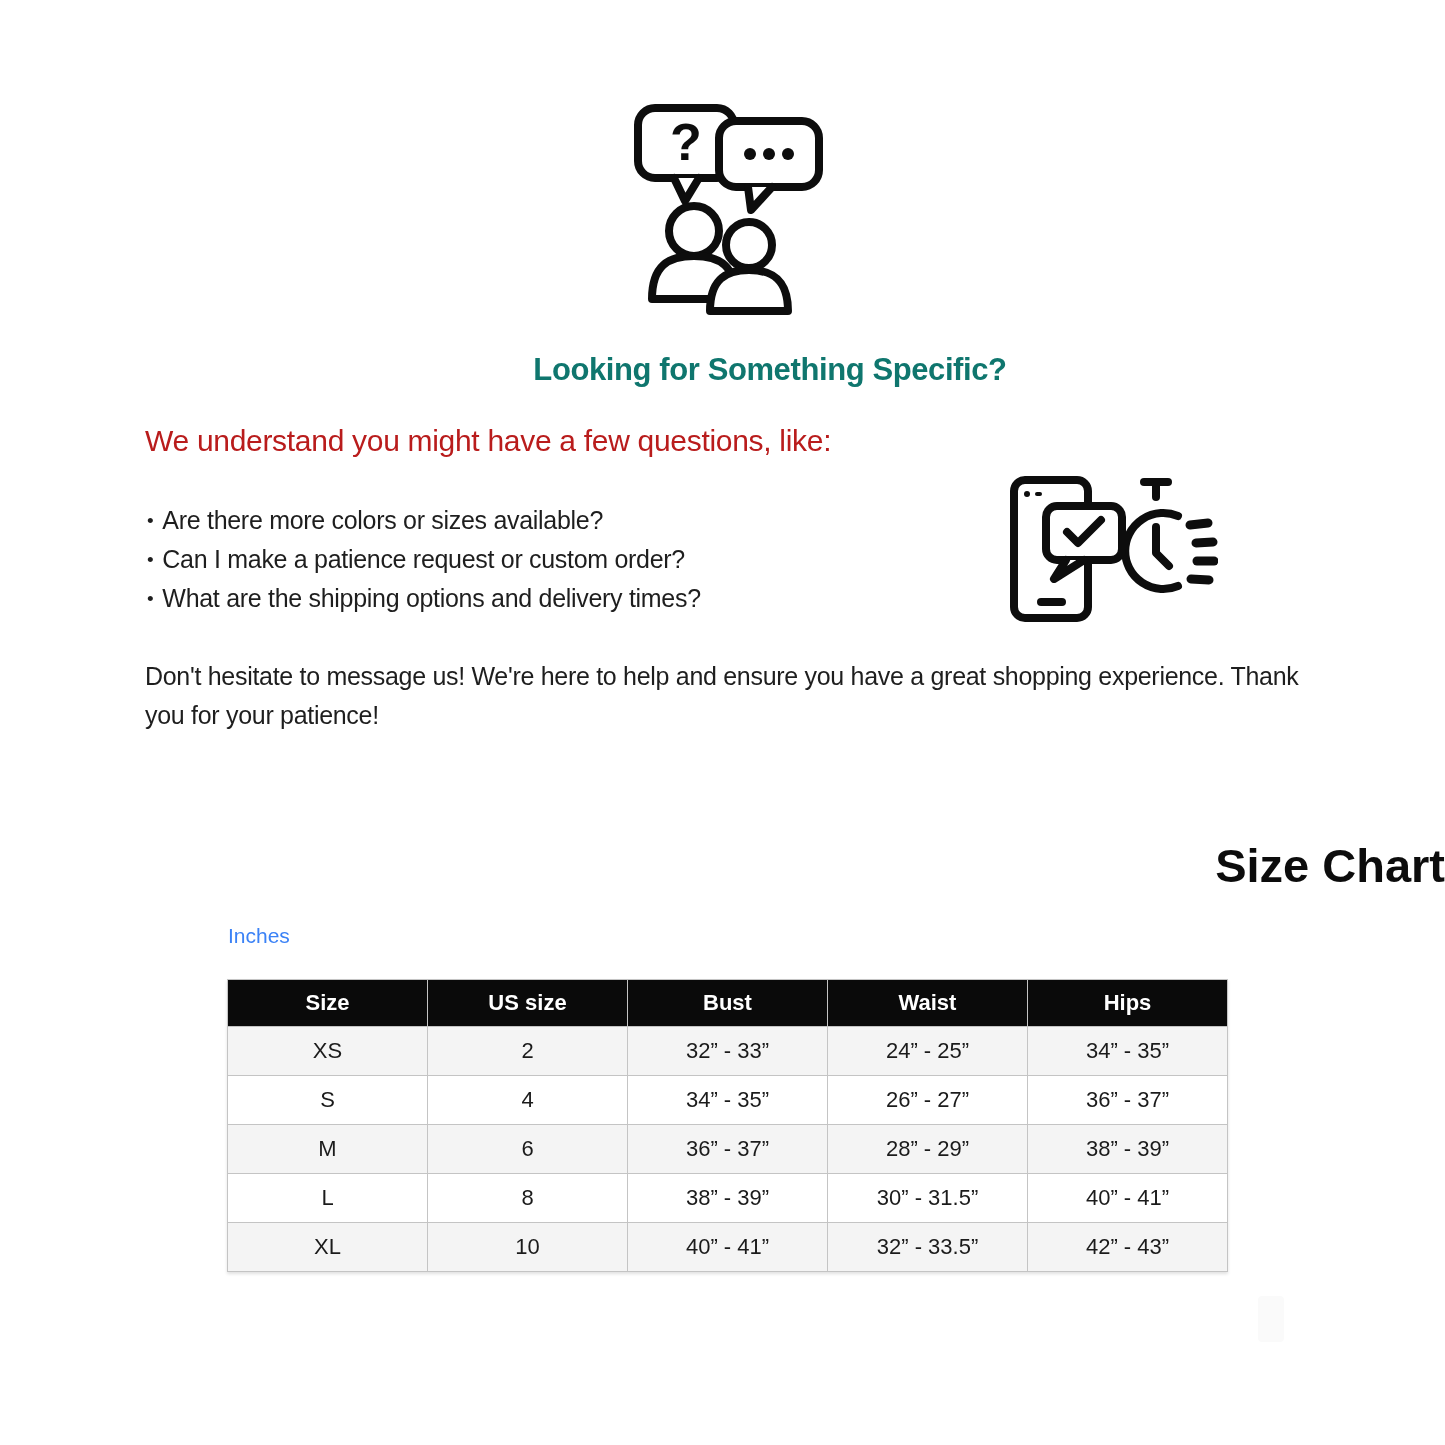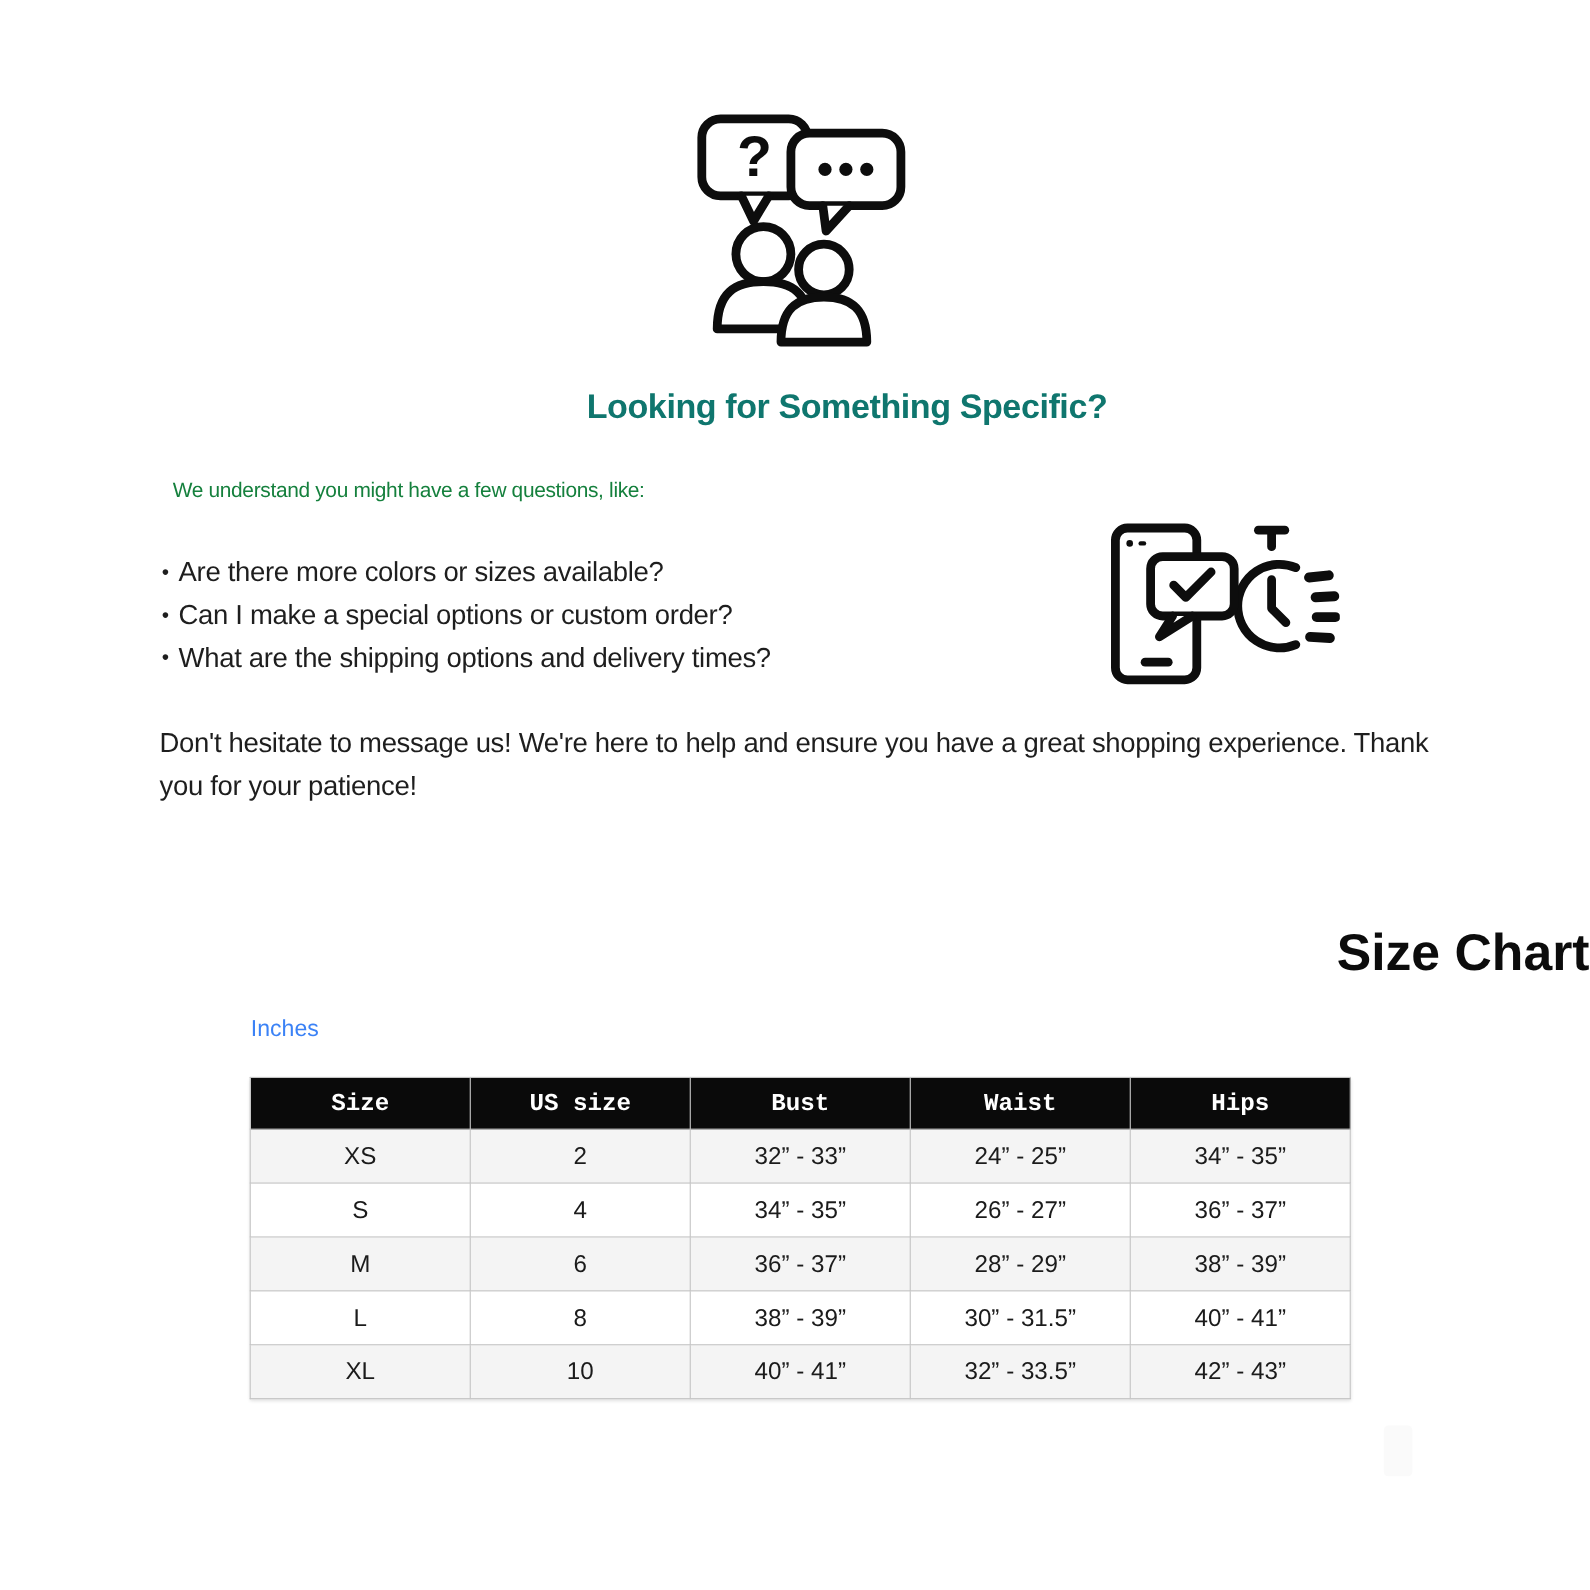--- a/index.html
+++ b/index.html
@@ -37,24 +37,24 @@
     font-weight: bold;
     letter-spacing: -0.4px;
     color: #0f766e;
   }
 
   
   .intro {
     position: absolute;
     left: 145px;
     top: 424px;
-    margin: 12px;
-    font-size: 19px;
+    margin: 0;
+    font-size: 30px;
     letter-spacing: -0.3px;
-    color: #15803d;
+    color: #b91c1c;
   }
   .questions {
     position: absolute;
     left: 145px;
     top: 499px;
     margin: 2px;
     padding: 0;
     list-style: none;
     font-size: 25px;
     letter-spacing: -0.3px;
@@ -121,21 +121,20 @@
   table.size-chart td {
     border: 1px solid #c4c4c4;
     text-align: center;
     padding: 0;
   }
   table.size-chart thead th {
     background: #0a0a0a;
     color: #ffffff;
     font-weight: bold;
     height: 46px;
-    font-family: Liberation Mono, monospace;
   }
   table.size-chart tbody td {
     height: 48px;
     color: #1b1b1b;
   }
   table.size-chart tbody tr:nth-child(odd) td { background: #f4f4f4; }
   table.size-chart tbody tr:nth-child(even) td { background: #ffffff; }
 
   
   .watermark {
@@ -184,21 +183,21 @@
 
   <h1 class="main-title">Looking for Something Specific?</h1>
 
   <p class="intro">We understand you might have a few questions, like:</p>
 
   <ul class="questions">
     <li>
       <span class="bullet">•</span><span>Are there more colors or sizes available?</span>
     </li>
     <li>
-      <span class="bullet">•</span><span>Can I make a special options or custom order?</span>
+      <span class="bullet">•</span><span>Can I make a patience request or custom order?</span>
     </li>
     <li>
       <span class="bullet">•</span><span>What are the shipping options and delivery times?</span>
     </li>
   </ul>
 
   <div class="reply-icon">
     <svg viewBox="0 0 212 152" width="212" height="152">
 
       <rect class="stroke fillwhite" x="8" y="7" width="74" height="138" rx="11" stroke-width="8"></rect>

